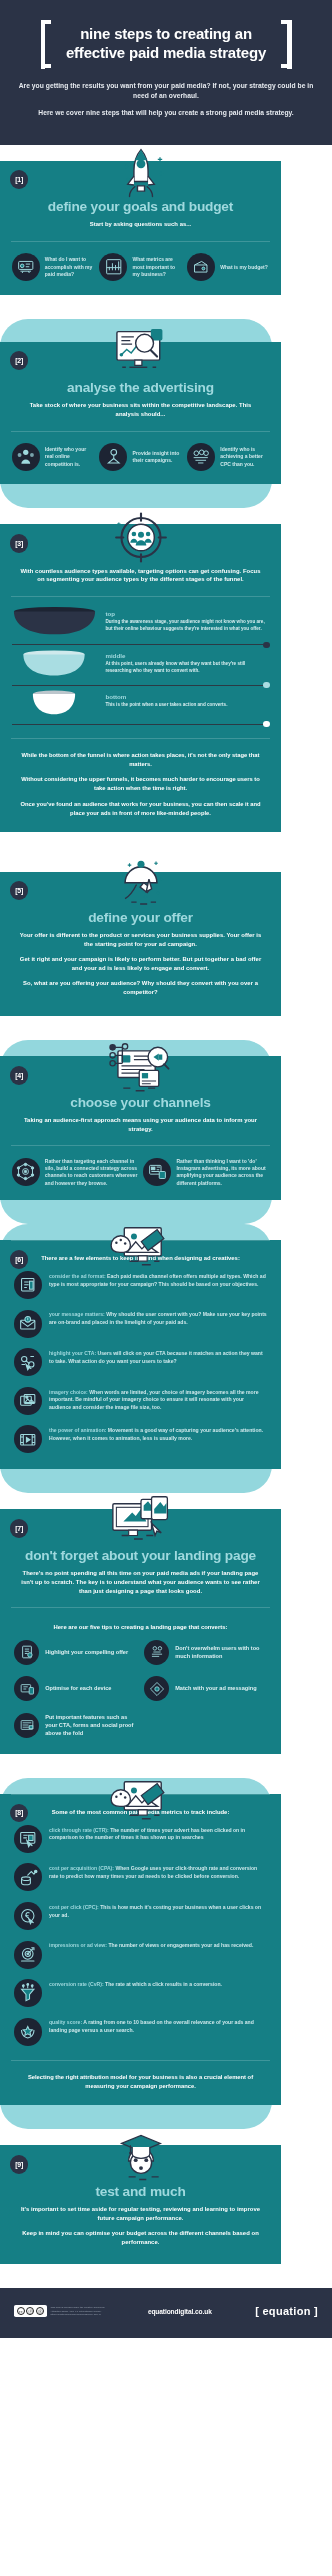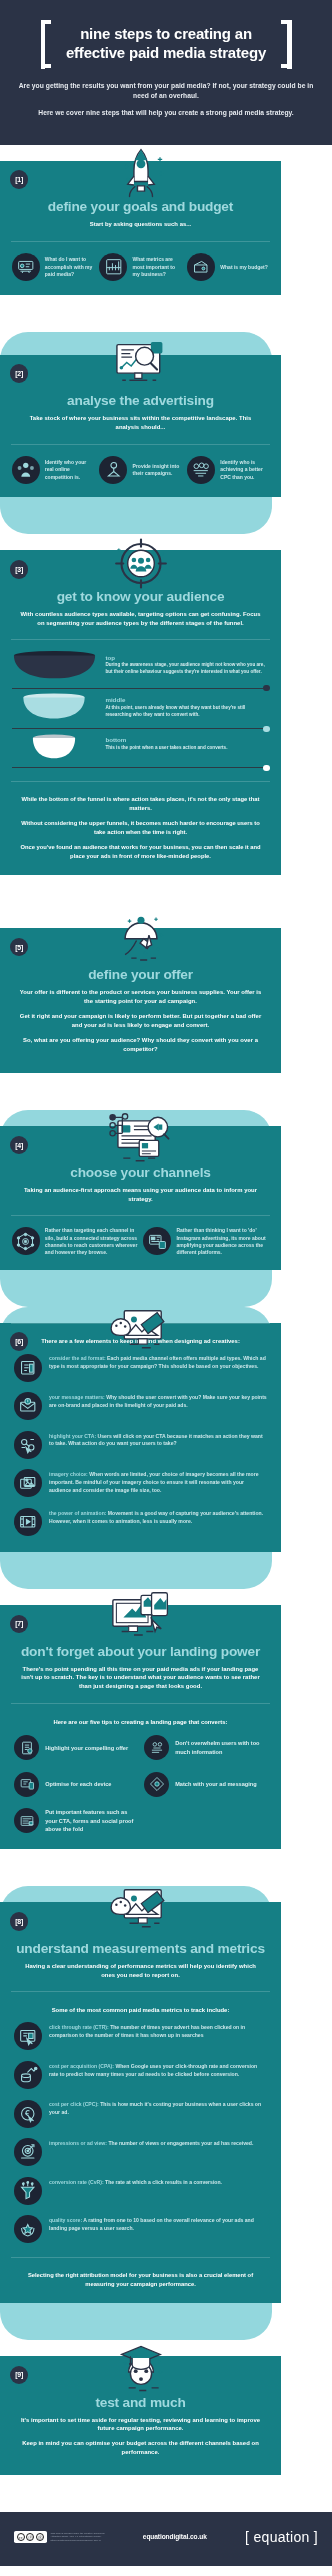--- a/index.html
+++ b/index.html
@@ -38,21 +38,21 @@
   .hero h1 {
     color:#ffffff; font-size:15px; font-weight:700; line-height:1.25;
     letter-spacing:-0.2px; max-width:226px;
   }
   .hero p {
     color:#e7ebf0; font-size:6.7px; font-weight:700; line-height:1.45;
     margin-top:8px; letter-spacing:0.04px;
   }
 
   
-  .band { width:272px; padding:16px 0 37px 0;border-radius:28px; }
+  .band { width:272px; padding:16px 0 24px 0;border-radius:28px; }
   .band.white { background:#ffffff; }
   .band.mint  { background:#93d7dd; }
 
   .card-wrap { position:relative; width:281px; margin:0 auto; }
 
   .card {
     background:#157f85;
     position:relative;
     padding:0;
   }
@@ -166,21 +166,21 @@
   }
   .cc-badge span {
     width:8px; height:8px; border-radius:50%;
     border:1.1px solid #1d1d1d; display:block;
     font-size:4.4px; color:#1d1d1d; text-align:center; line-height:7px;
     font-family:"Liberation Serif", serif;
   }
   .cc-text { color:#9aa3b2; font-size:2.4px; line-height:1.45; max-width:66px; font-weight:400; }
   .site { color:#ffffff; font-size:6.6px; font-weight:700; letter-spacing:-0.1px; }
   .logo {
-    color:#ffffff; font-size:14px; font-weight:400;
+    color:#ffffff; font-size:11px; font-weight:700;
     letter-spacing:0.3px; white-space:nowrap;margin-left:12px;
   }
 </style>
 </head>
 <body>
 
 <div class="page">
 
   <div class="hero">
     <div class="hero-title-row">
@@ -352,21 +352,20 @@
               <path d="M21 37c0-2.6 1.8-4.5 4-4.5s4 1.9 4 4.5zM37 37c0-2.6 1.8-4.5 4-4.5s4 1.9 4 4.5z"></path>
             </g>
           <g stroke="#157f85" stroke-width="1.3">
               <path d="M6 16h4M8 14v4M56 20h4M58 18v4M10 46h4M12 44v4M50 50h4M52 48v4"></path>
             </g>
         </svg>
       </div>
       <div class="card">
         <div class="badge">[3]</div>
         <div class="card-top tall">
-          <h2 class="step-title">get to know your audience</h2>
           <div class="step-sub">With countless audience types available, targeting options can get confusing. Focus on segmenting your audience types by the different stages of the funnel.</div>
         </div>
         <div class="divider"></div>
 
         <div class="funnel-block">
 
           <div class="funnel-row">
             <div class="funnel-left">
               <svg width="83" height="30" viewBox="0 0 94 34">
                 <ellipse cx="47" cy="5" rx="46" ry="5" fill="#1d2433"></ellipse>
@@ -643,21 +642,21 @@
           <rect x="50" y="2" width="18" height="26" rx="2" fill="#fff" stroke="#2b3346" stroke-width="1.5"></rect>
           <path d="M53 16l7-8 4 5 3-4v12h-14z" fill="#157f85"></path>
           <path d="M50 32l4 14 2-5 5 2z" fill="#fff" stroke="#2b3346" stroke-width="1.6"></path>
           <path d="M16 46h8M30 50h10M44 46h8" stroke="#2b3346" stroke-width="1.6"></path>
           <path d="M24 40h10v6h-10z" fill="#fff" stroke="#2b3346" stroke-width="1.3"></path>
         </svg>
       </div>
       <div class="card">
         <div class="badge">[7]</div>
         <div class="card-top tall">
-          <h2 class="step-title">don't forget about your landing power</h2>
+          <h2 class="step-title">don't forget about your landing page</h2>
           <div class="step-sub">There's no point spending all this time on your paid media ads if your landing page isn't up to scratch. The key is to understand what your audience wants to see rather than just designing a page that looks good.</div>
         </div>
         <div class="divider"></div>
         <div class="card-bottom" style="padding:10.6px 14px 16px 14px">
           <div class="bullet-head">Here are our five tips to creating a landing page that converts:</div>
           <div class="tip-grid">
             <div class="tip">
               <div class="disc sm">
                 <svg width="16" height="16" viewBox="0 0 22 22">
                     <g stroke="#9fd9de" stroke-width="1.3" fill="none">
@@ -735,24 +734,20 @@
               <circle cx="11" cy="19" r="1.4"></circle>
               <circle cx="16" cy="16" r="1.4"></circle>
               <circle cx="21" cy="20" r="1.4"></circle>
             </g>
           <path d="M26 40h10M40 44h10M54 40h6" stroke="#2b3346" stroke-width="1.6"></path>
           <path d="M36 34h10v6h-10z" fill="#fff" stroke="#2b3346" stroke-width="1.3"></path>
         </svg>
       </div>
       <div class="card">
         <div class="badge">[8]</div>
-        <div class="card-top tall">
-          <h2 class="step-title">understand measurements and metrics</h2>
-          <div class="step-sub">Having a clear understanding of performance metrics will help you identify which ones you need to report on.</div>
-        </div>
         <div class="divider"></div>
         <div class="card-bottom" style="padding:8.9px 14px 12.4px 14px">
           <div class="bullet-head">Some of the most common paid media metrics to track include:</div>
 
           <div class="bullet">
             <div class="disc">
               <svg width="19.5" height="19.5" viewBox="0 0 22 22">
                   <g stroke="#9fd9de" stroke-width="1.2" fill="none">
                     <rect x="3" y="4" width="16" height="12" rx="1"></rect>
                     <path d="M6 7h5M6 10h4"></path>

